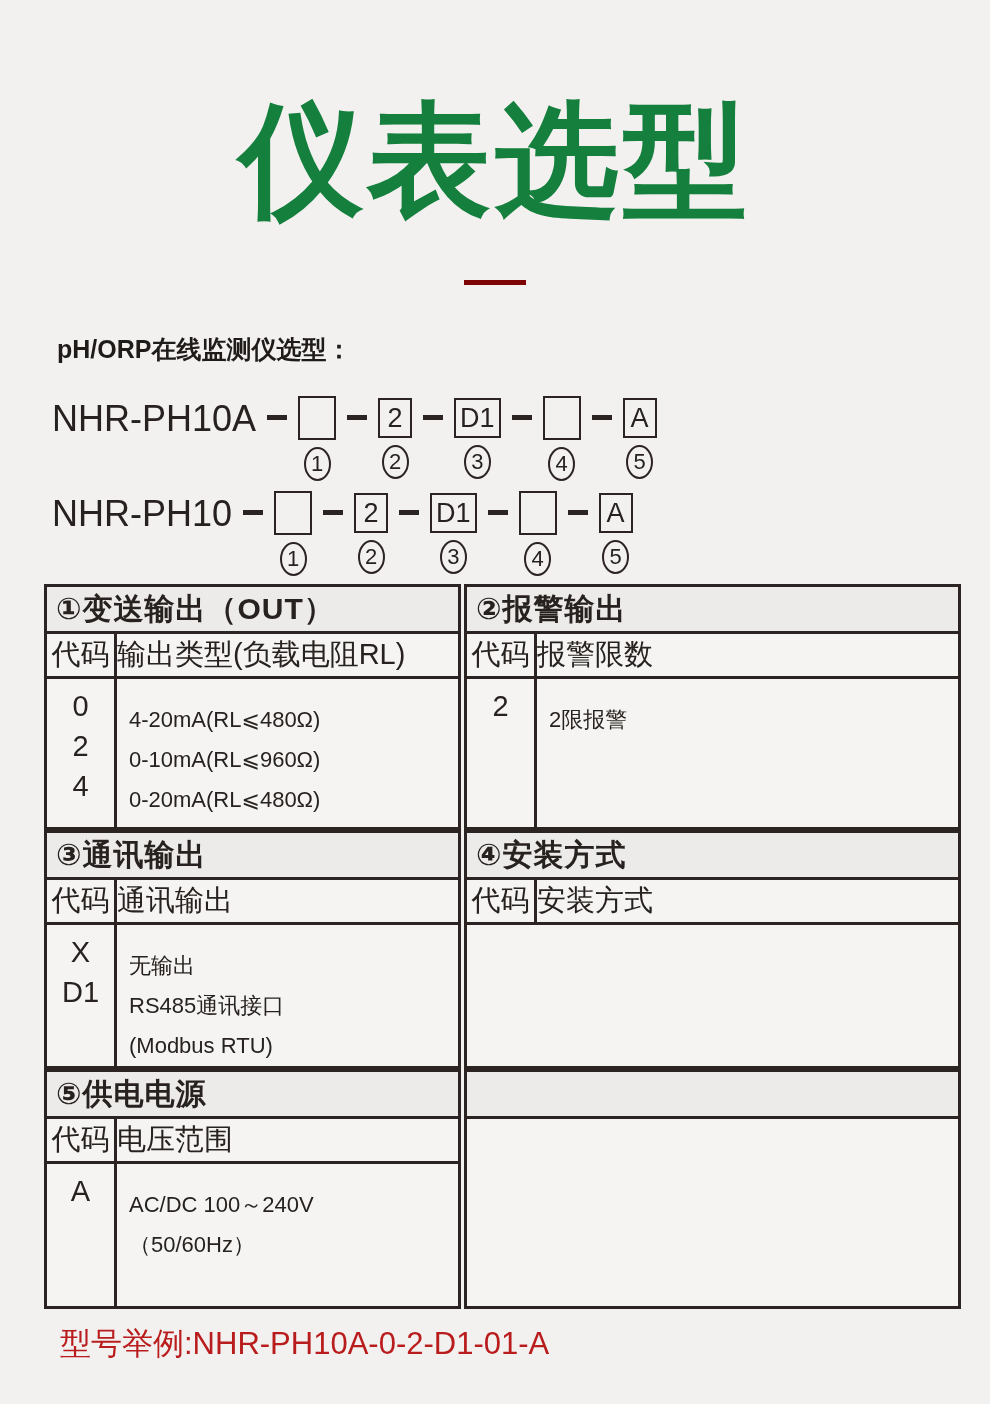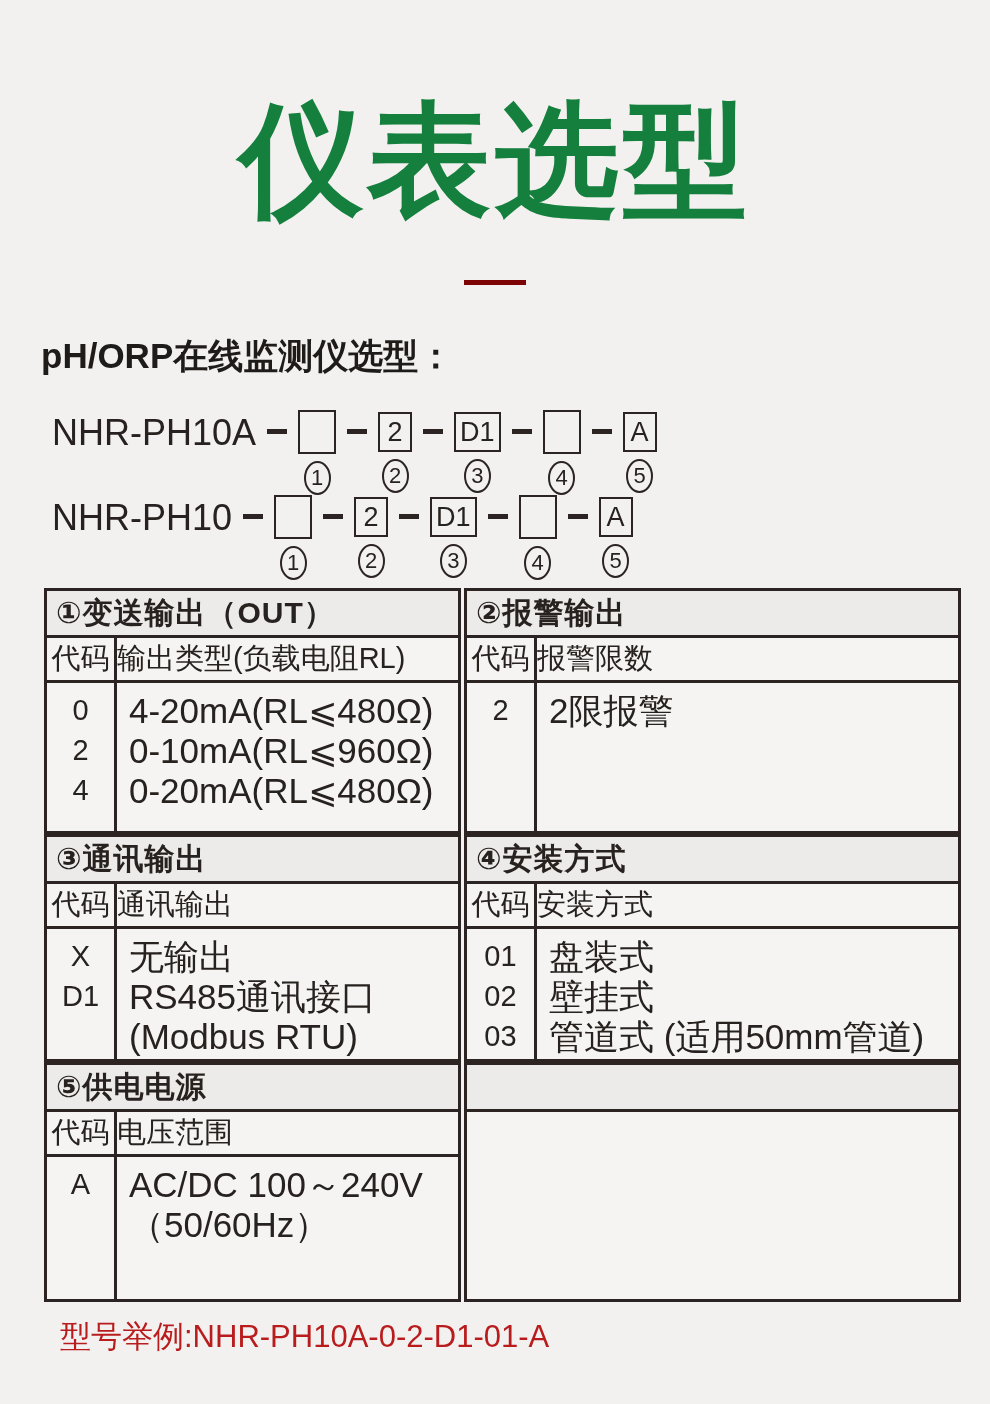--- a/index.html
+++ b/index.html
@@ -20,29 +20,29 @@
     letter-spacing:4px;
     line-height:1.1;
     color:#15803d;
   }
   .accent-divider {
     width:62px; height:5px;
     background:#7c0405;
     margin:52px auto 0 auto;
   }
   .subtitle {
-    margin:48px 0 0 41px;
-    font-size:35px;
+    margin:48px 0 0 57px;
+    font-size:25px;
     font-weight:bold;
     color:#1f1b19;
   }
   
   .models { margin:30px 0 0 52px; }
   .model-row { display:flex; align-items:flex-start; }
-  .model-row + .model-row { }
+  .model-row + .model-row { margin-top:10px; }
   .model-label {
     font-size:36px;
     font-weight:500;
     letter-spacing:0px;
     margin-top:2px;
     color:#27221f;
     white-space:nowrap;
   }
   .dash {
     width:20px; height:5px;
@@ -111,22 +111,22 @@
   .body-codes {
     width:70px; flex:none;
     border-right:3px solid #2b2422;
     padding-top:7px;
     text-align:center;
     font-size:29px;
     line-height:40px;
   }
   .body-labels {
     flex:1;
-    padding:8px 0 0 12px;
-    font-size:35px;
+    padding:21px 0 0 12px;
+    font-size:22px;
     line-height:40px;
     white-space:nowrap;
   }
   .r1 .sec-body { min-height:148px; }
   .r2 .sec-body { min-height:130px; }
   .r3 .sec-body { min-height:142px; }
   
   .section.empty .sec-title { padding-left:0; }
   
   .example {
@@ -261,32 +261,20 @@
       </div>
     </div>
   </div>
 
   <div class="section r2">
     <div class="sec-title">④安装方式</div>
     <div class="sec-cols">
       <div class="col-code">代码</div>
       <div class="col-label">安装方式</div>
     </div>
-    <div class="sec-body">
-      <div class="body-codes">
-        <div>01</div>
-        <div>02</div>
-        <div>03</div>
-      </div>
-      <div class="body-labels">
-        <div>盘装式</div>
-        <div>壁挂式</div>
-        <div>管道式 (适用50mm管道)</div>
-      </div>
-    </div>
   </div>
 
   <div class="section r3">
     <div class="sec-title">⑤供电电源</div>
     <div class="sec-cols">
       <div class="col-code">代码</div>
       <div class="col-label">电压范围</div>
     </div>
     <div class="sec-body">
       <div class="body-codes">

